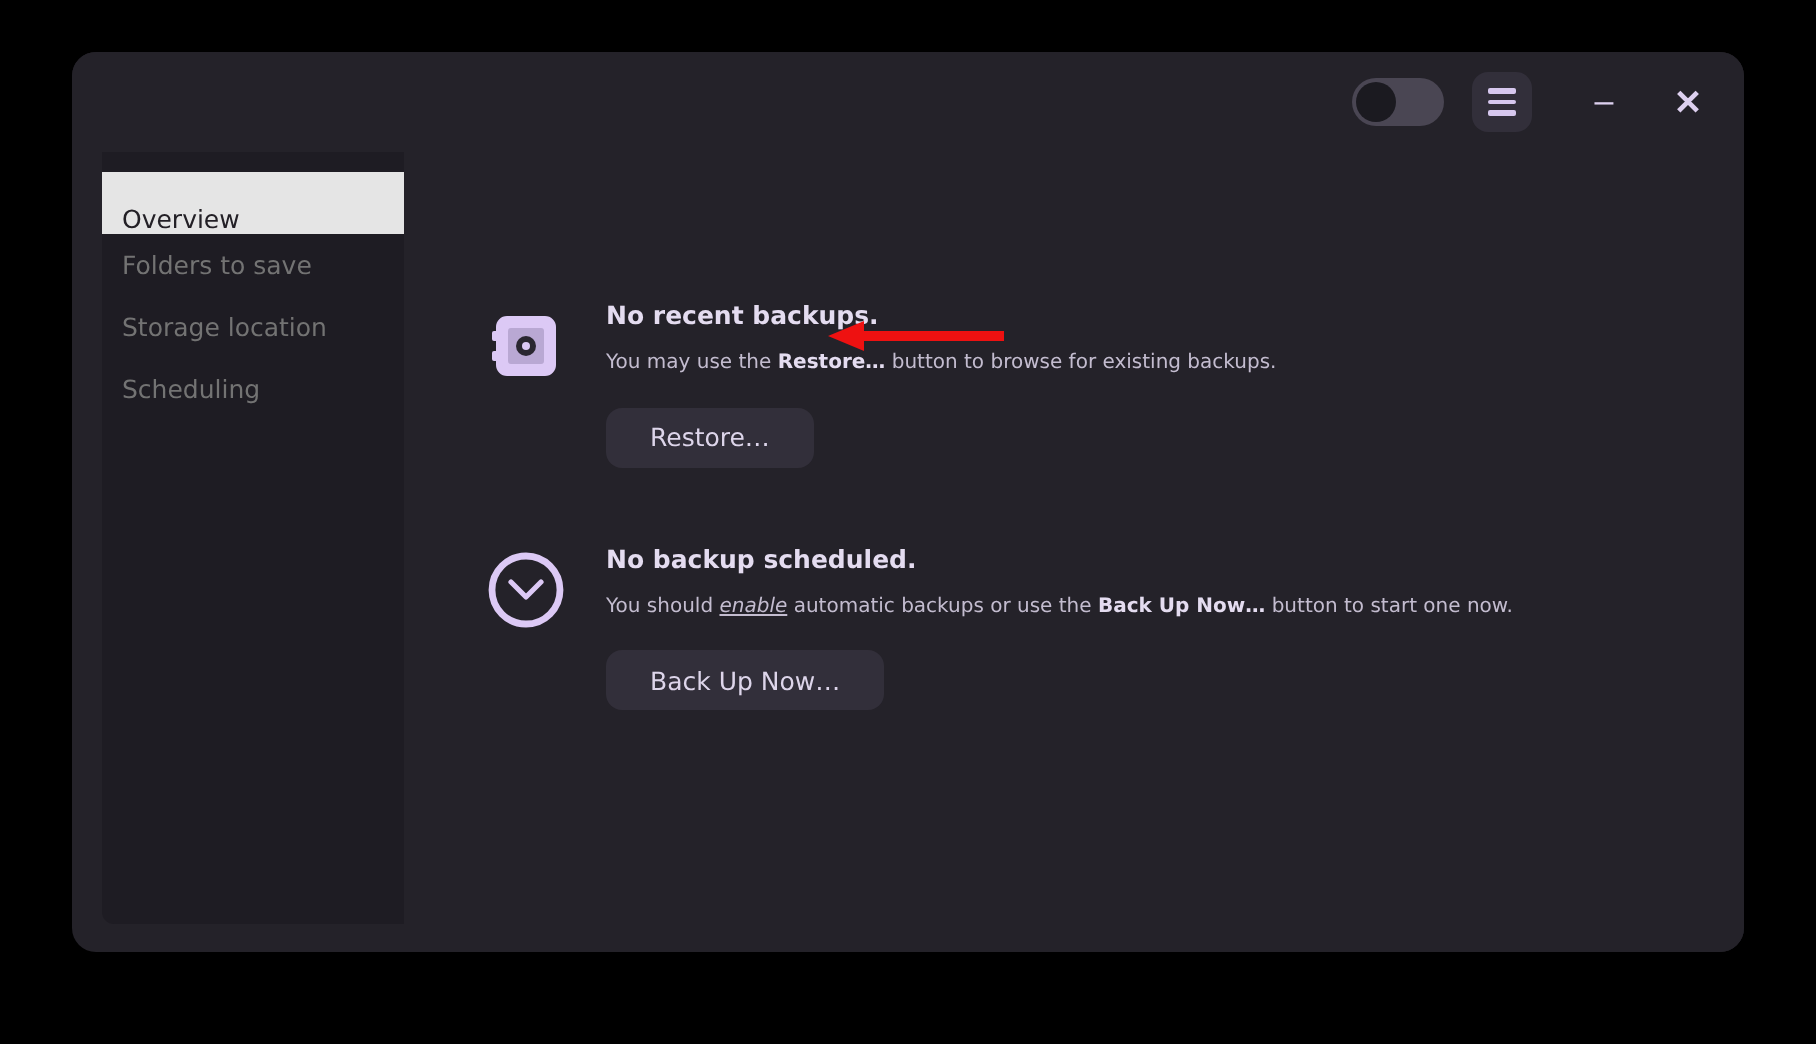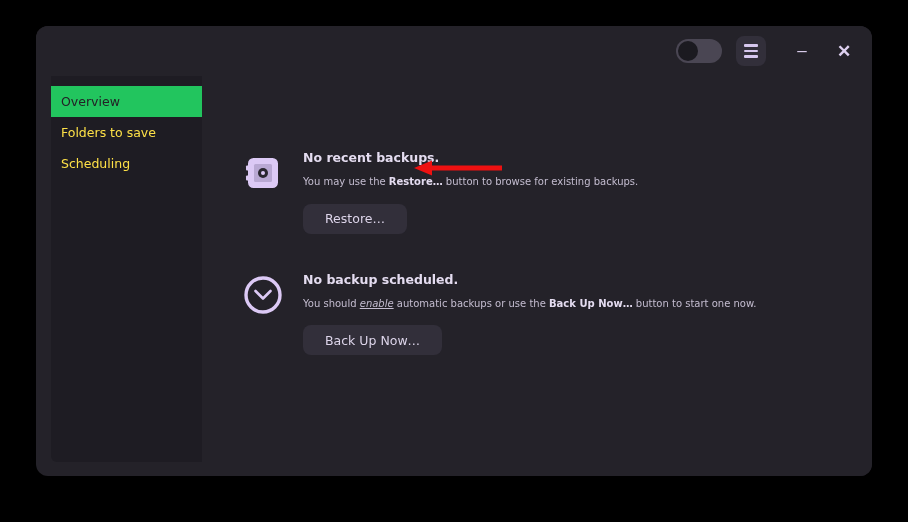--- a/index.html
+++ b/index.html
@@ -126,26 +126,27 @@
     padding-top: 10px;
     box-sizing: border-box;
   }
 
   .side-item {
     height: 31px;
     display: flex;
     align-items: center;
     padding-left: 10px;
     font-size: 12.5px;
-    color: #fde047;
+    color: #737373;
     cursor: pointer;
   }
   .side-item.selected {
-    background: #22c55e;
+    background: #e5e5e5;
     color: #232026;
+    align-items: flex-end;
   }
 
   
   #content {
     position: absolute;
     left: 166px;
     top: 50px;
     right: 0;
     bottom: 0;
     background: #242229;
@@ -243,20 +244,23 @@
 
       <button class="win-btn close">✕</button>
     </div>
 
     <div id="sidebar">
       <div class="side-item selected">
         <span>Overview</span>
       </div>
       <div class="side-item">
         <span>Folders to save</span>
+      </div>
+      <div class="side-item">
+        <span>Storage location</span>
       </div>
       <div class="side-item">
         <span>Scheduling</span>
       </div>
     </div>
 
     <div id="content">
 
       <div class="section">
         <div class="sec-icon">

